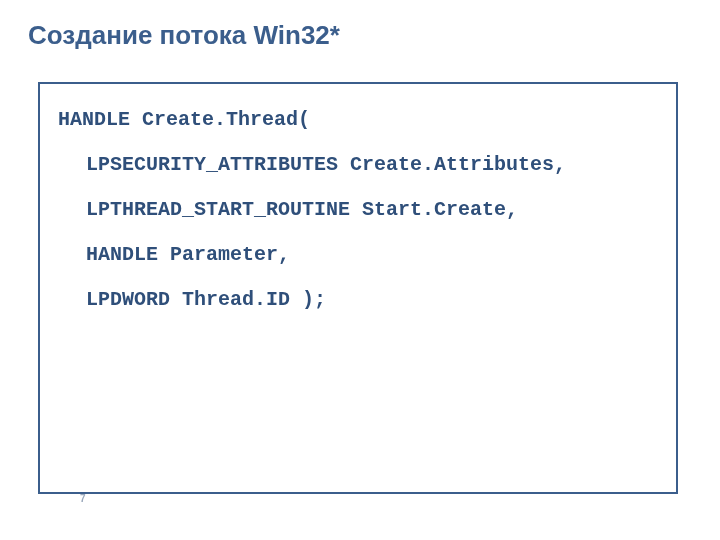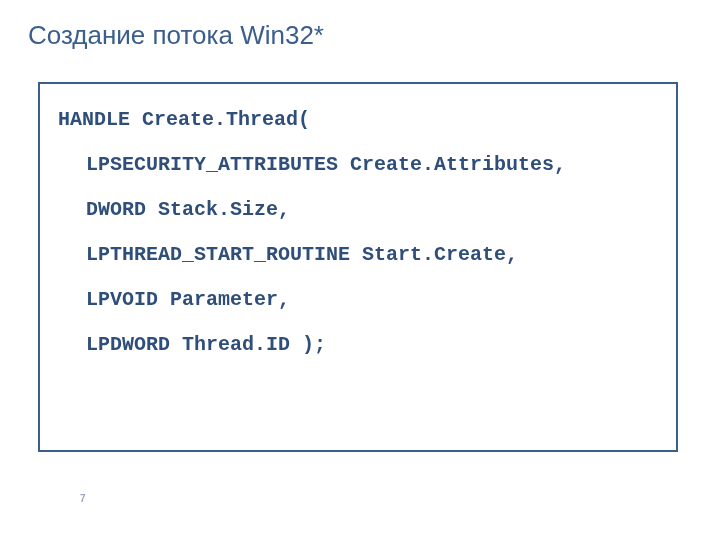--- a/index.html
+++ b/index.html
@@ -15,30 +15,30 @@
     width: 720px;
     height: 540px;
     position: relative;
     box-sizing: border-box;
   }
   .title {
     position: absolute;
     top: 20px;
     left: 28px;
     font-size: 26px;
-    font-weight: normal;
+    font-weight: bold;
     color: #3b5e8c;
     letter-spacing: 0px;
   }
   .codebox {
     position: absolute;
     top: 82px;
     left: 38px;
     width: 640px;
-    height: 370px;
+    height: 412px;
     border: 2px solid #3b5e8c;
     box-sizing: border-box;
     padding: 24px 26px 18px 18px;
   }
   .code {
     font-family: "Courier New", Courier, monospace;
     font-size: 20px;
     font-weight: bold;
     color: #2f4f7a;
     line-height: 1.15;
@@ -63,22 +63,21 @@
 <body>
 
 <div class="slide">
 
   <div class="title">Создание потока Win32*</div>
 
   <div class="codebox">
     <div class="code">
       <div class="line">HANDLE Create.Thread(</div>
       <div class="line indent">LPSECURITY_ATTRIBUTES Create.Attributes,</div>
-      <div class="line indent">DWORD Stack.Size,</div>
       <div class="line indent">LPTHREAD_START_ROUTINE Start.Create,</div>
-      <div class="line indent">LPVOID Parameter,</div>
+      <div class="line indent">HANDLE Parameter,</div>
       <div class="line indent">LPDWORD Thread.ID );</div>
     </div>
   </div>
 
   <div class="pagenum">7</div>
 
 </div>
 
 </body></html>

